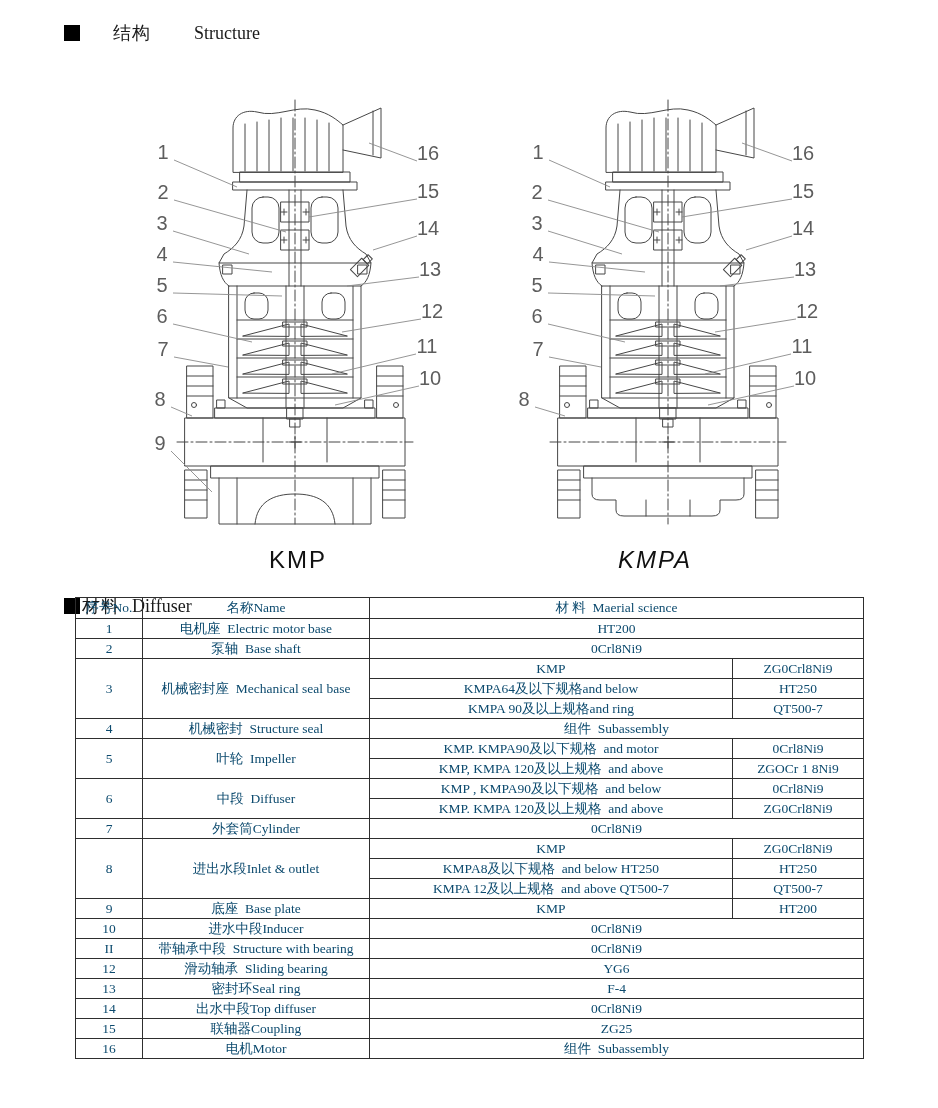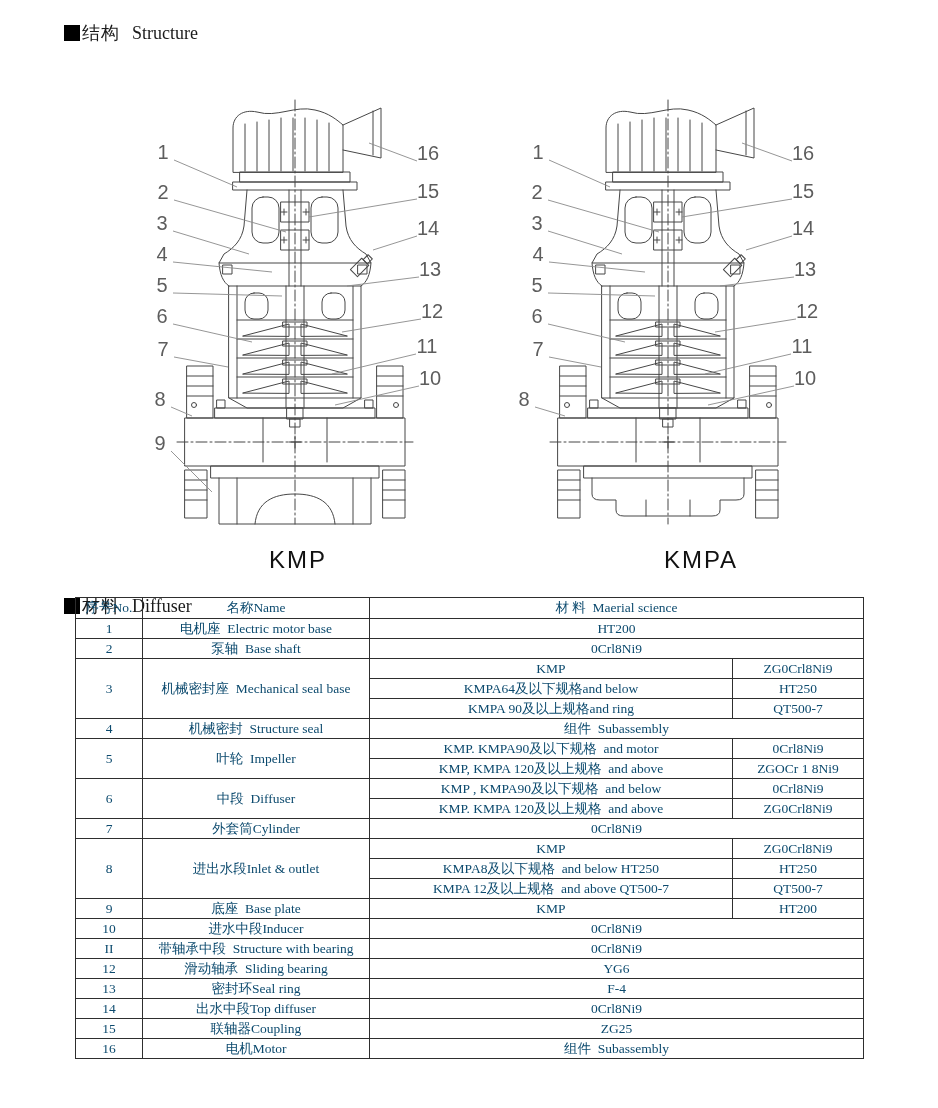--- a/index.html
+++ b/index.html
@@ -2,32 +2,32 @@
 <html><head>
 <meta charset="utf-8">
 <style>
   html,body{margin:0;padding:0;background:#fff;}
   .page{position:relative;width:938px;height:1108px;background:#ffffff;overflow:hidden;
         font-family:"Liberation Serif",serif;color:#1a1a1a;}
   .sec-head{position:absolute;left:64px;display:flex;align-items:center;height:20px;}
   .sec-head .sq{width:16px;height:16px;background:#000;display:inline-block;margin-right:2px;}
   .sec-head .cjk{font-size:18px;letter-spacing:1px;}
   .sec-head .en{font-size:18px;margin-left:12px;}
-  #head-structure{top:23px;}
+  #head-structure{top:23px;gap:31px;}
   #head-material{top:596px;}
 
   #diagram-svg{position:absolute;left:0;top:0;}
   #diagram-svg .draw{fill:none;stroke:#474747;stroke-width:1;stroke-linecap:round;stroke-linejoin:round;}
   #diagram-svg .callouts line{stroke:#8a8a8a;stroke-width:0.9;fill:none;}
   #diagram-svg .callouts text{fill:#5d5d5d;font-family:"Liberation Sans",sans-serif;
         font-size:20px;text-anchor:middle;}
   .pump-label{position:absolute;top:546px;text-align:center;
         font-family:"Liberation Sans",sans-serif;font-size:24px;letter-spacing:2px;color:#111;}
   #label-kmp{left:248px;width:100px;}
-  #label-kmpa{left:648px;width:106px;}
+  #label-kmpa{left:602px;width:106px;font-style:italic;}
 
   table.mat{position:absolute;left:75px;top:597px;width:788px;border-collapse:collapse;
         table-layout:fixed;font-size:13.5px;color:#0c4a6e;}
   table.mat td{border:1px solid #2e2e2e;height:19px;padding:0;vertical-align:middle;
         white-space:pre;overflow:hidden;text-align:center;}
   table.mat tr.hd td{height:20px;}
   td.name{text-align:left;padding-left:19px;}
   td.cond-l{text-align:left;padding-left:10px;}
 </style>
 </head>

